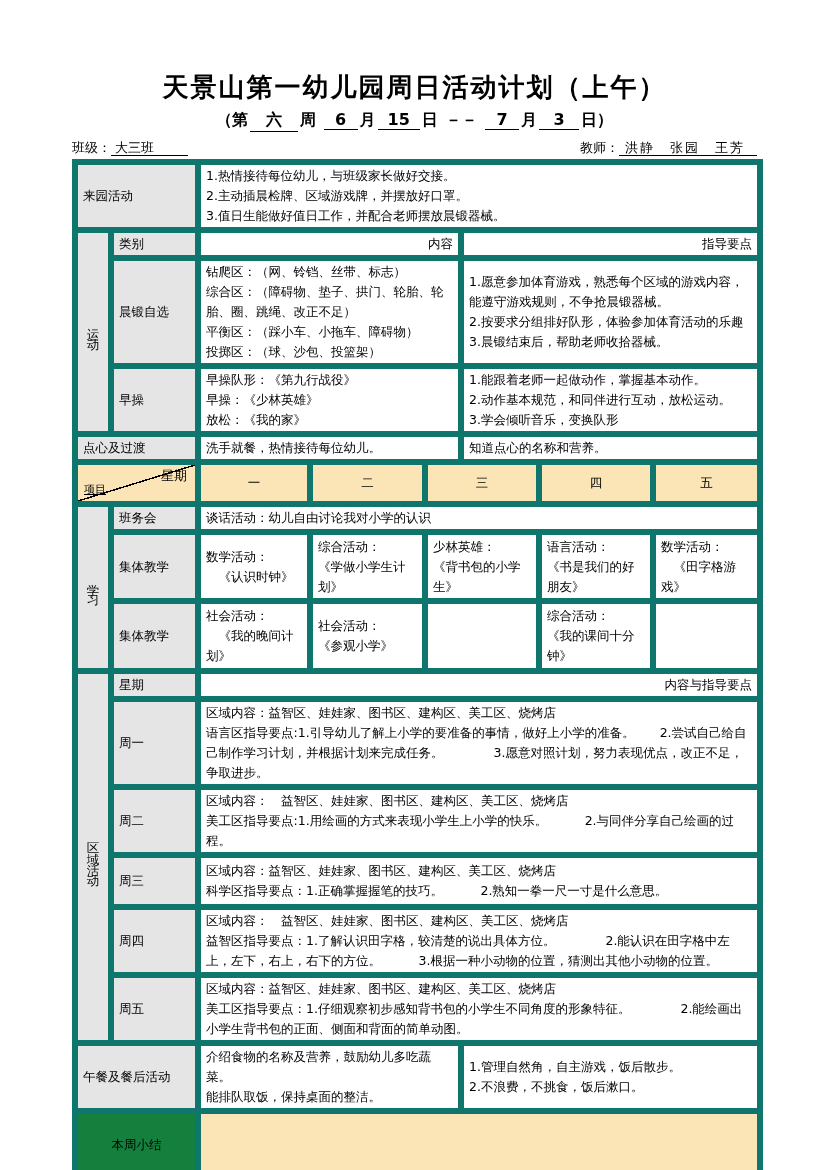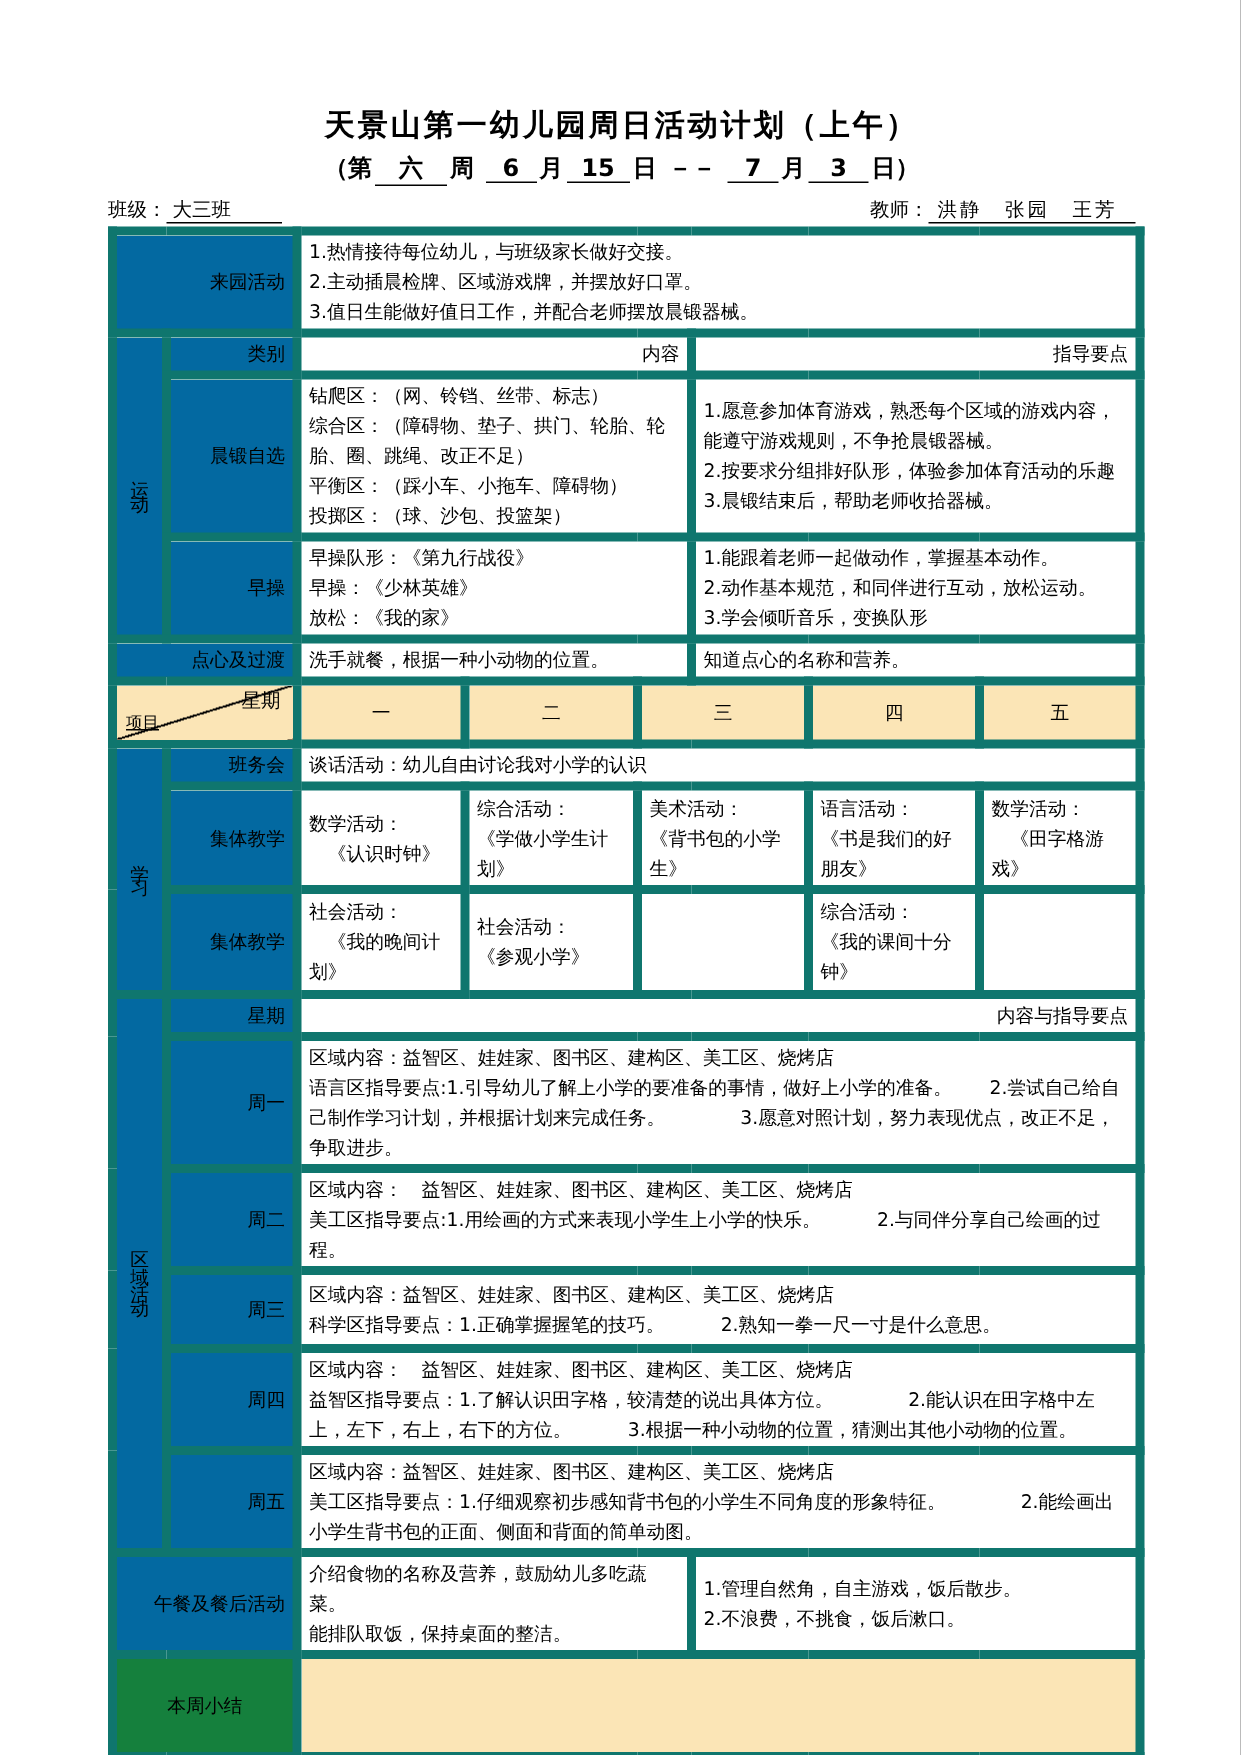--- a/index.html
+++ b/index.html
@@ -1,38 +1,38 @@
 <!DOCTYPE html>
 <html><head>
 <meta charset="utf-8">
 <style>
   html,body{margin:0;padding:0;background:#888;}
   .sheet{
     position:relative;width:827px;height:1170px;background:#ffffff;
     font-family:"DejaVu Sans","Liberation Sans",sans-serif;color:#000;
     box-sizing:border-box;padding:70px 70px 0 72px;overflow:hidden;
   }
-  .title{text-align:center;font-size:20px;font-weight:bold;letter-spacing:2px;}
+  .title{text-align:center;font-size:26px;font-weight:bold;letter-spacing:2px;}
   .subtitle{text-align:center;font-size:16px;font-weight:bold;margin-top:5px;}
   .subtitle span{margin:0 1px;}
   .blank{display:inline-block;border-bottom:1.5px solid #000;text-align:center;min-width:20px;}
   .blank.w-lg{padding:0 14px;}
   .blank.w-md{padding:0 10px;}
   .blank.w-sm{padding:0 7px;}
   .info{display:flex;justify-content:space-between;font-size:13px;margin-top:7px;margin-bottom:2px;}
   .ublank{border-bottom:1px solid #000;}
   .class-ublank{padding:0 34px 0 4px;}
   .teacher-ublank{padding:0 12px 0 6px;letter-spacing:2px;}
 
   table.plan{border-collapse:collapse;table-layout:fixed;width:685px;border:2px solid #000;}
   table.plan td{
     border:6px solid #0f766e;font-size:12.5px;line-height:20px;
     padding:1px 5px;vertical-align:middle;overflow:hidden;word-break:break-all;
   }
-  td.lbl{background:#0369a1;text-align:right;padding:1px 2px;}
+  td.lbl{background:#e5e5e5;text-align:left;padding:1px 2px;}
   td.hwhite{text-align:right;margin-top:37px;}
   td.cream{background:#FBE5B6;text-align:center;font-size:13px;}
   td.lbl-cream{background:#15803d;text-align:center;}
   .pre{white-space:pre-line;}
   .vlabel{writing-mode:vertical-lr;text-orientation:upright;letter-spacing:11px;display:inline-block;}
   tr.thick td{border-top-width:2px;}
   td.corner{
     position:relative;padding:0;
     background-color:#FBE5B6;
     background-image:linear-gradient(to bottom right,
@@ -109,21 +109,21 @@
       <td class="pre" colspan="3">早操队形：《第九行战役》
 早操：《少林英雄》
 放松：《我的家》</td>
       <td class="pre" colspan="3">1.能跟着老师一起做动作，掌握基本动作。
 2.动作基本规范，和同伴进行互动，放松运动。
 3.学会倾听音乐，变换队形</td>
     </tr>
 
     <tr style="height:28px" class="thick">
       <td class="lbl" colspan="2">点心及过渡</td>
-      <td colspan="3">洗手就餐，根据一种小动物的位置。</td>
+      <td colspan="3">洗手就餐，热情接待每位幼儿。</td>
       <td colspan="3">知道点心的名称和营养。</td>
     </tr>
 
     <tr style="height:42px" class="thick">
       <td class="corner" colspan="2">
         <span class="corner-top">星期</span>
         <span class="corner-bottom">项目</span>
       </td>
       <td class="cream">一</td>
       <td class="cream">二</td>
@@ -137,21 +137,21 @@
       <td class="lbl">班务会</td>
       <td colspan="6">谈话活动：幼儿自由讨论我对小学的认识</td>
     </tr>
 
     <tr style="height:69px">
       <td class="lbl">集体教学</td>
       <td class="pre vtop">数学活动：
 　《认识时钟》</td>
       <td class="pre vtop">综合活动：
 《学做小学生计划》</td>
-      <td class="pre vtop" colspan="2">美术活动：
+      <td class="pre vtop" colspan="2">少林英雄：
 《背书包的小学生》</td>
       <td class="pre vtop">语言活动：
 《书是我们的好朋友》</td>
       <td class="pre vtop">数学活动：
 　《田字格游戏》</td>
     </tr>
 
     <tr style="height:70px">
       <td class="lbl">集体教学</td>
       <td class="pre vtop">社会活动：

